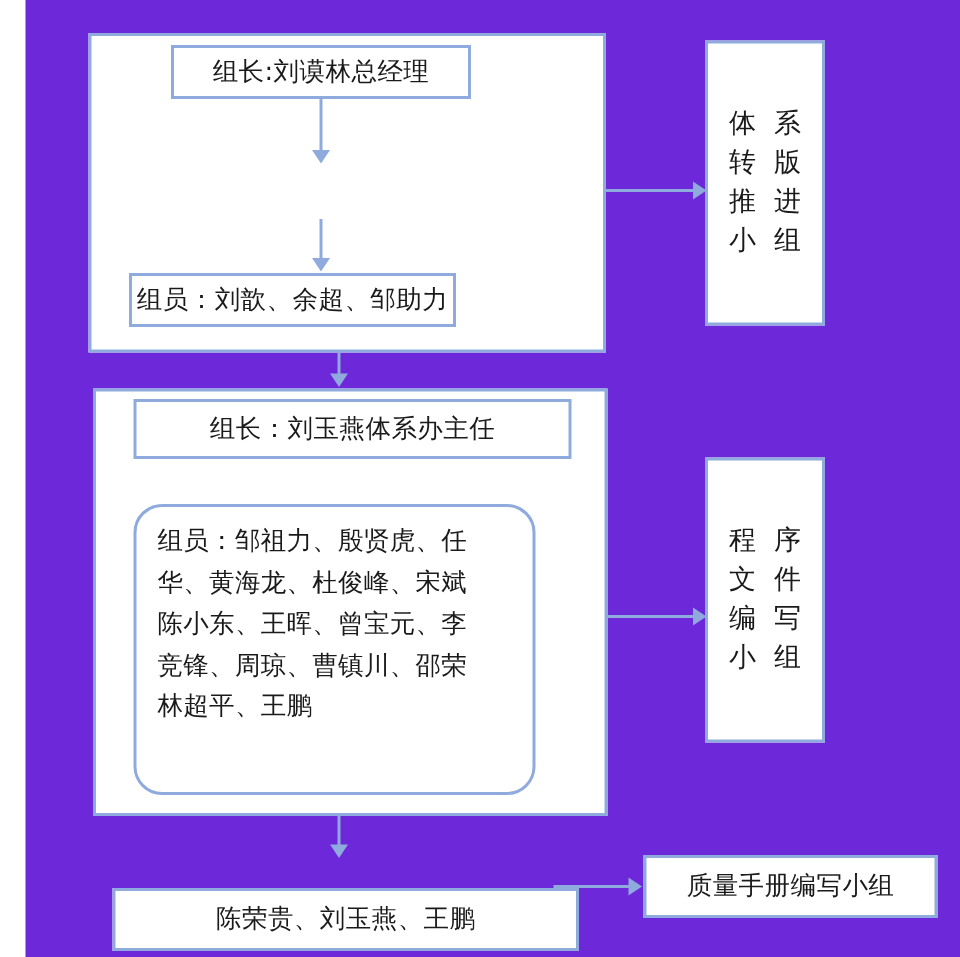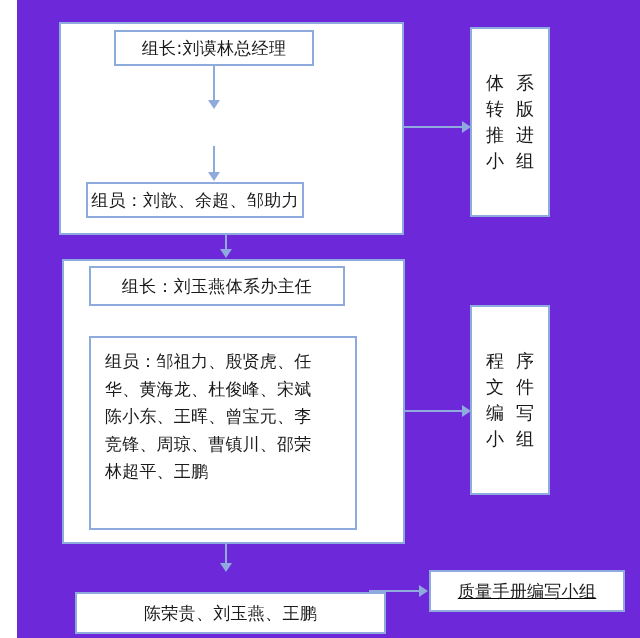--- a/index.html
+++ b/index.html
@@ -146,25 +146,25 @@
       <span class="vchar">小</span>
       <span class="vchar">组</span>
     </div>
   </div>
 
   <div class="vline" style="left:208px; top:235px; width:2px; height:15px;"></div>
   <div class="arrow-down" style="left:203px; top:249px;"></div>
 
   <div class="box outer" style="left:45px; top:259px; width:343px; height:285px;"></div>
 
-  <div class="box inner" style="left:72px; top:266px; width:256px; height:40px;">
+  <div class="box inner" style="left:72px; top:266px; width:292px; height:40px;">
     <span class="inner-label">组长：刘玉燕体系办主任</span>
   </div>
 
-  <div class="box inner members" style="left:72px; top:336px; width:268px; height:194px;">
+  <div class="box inner members" style="left:72px; top:336px; width:268px; height:194px;border-radius:19px;">
     <span class="members-text">组员：邹祖力、殷贤虎、任</span>
     <span class="members-text">华、黄海龙、杜俊峰、宋斌</span>
     <span class="members-text">陈小东、王晖、曾宝元、李</span>
     <span class="members-text">竞锋、周琼、曹镇川、邵荣</span>
     <span class="members-text">林超平、王鹏</span>
   </div>
 
   <div class="hline" style="left:388px; top:410px; width:59px; height:2px;"></div>
   <div class="arrow-right" style="left:445px; top:405px;"></div>
 
@@ -184,17 +184,17 @@
   <div class="vline" style="left:208px; top:544px; width:2px; height:20px;"></div>
   <div class="arrow-down" style="left:203px; top:563px;"></div>
 
   <div class="box inner" style="left:58px; top:592px; width:311px; height:42px;">
     <span class="inner-label">陈荣贵、刘玉燕、王鹏</span>
   </div>
 
   <div class="hline" style="left:352px; top:590px; width:52px; height:2px;"></div>
   <div class="arrow-right" style="left:402px; top:585px;"></div>
 
-  <div class="box inner" style="left:412px; top:570px; width:196px; height:42px;text-decoration:underline;">
+  <div class="box inner" style="left:412px; top:570px; width:196px; height:42px;">
     <span class="inner-label">质量手册编写小组</span>
   </div>
 
 </div>
 
 </body></html>

